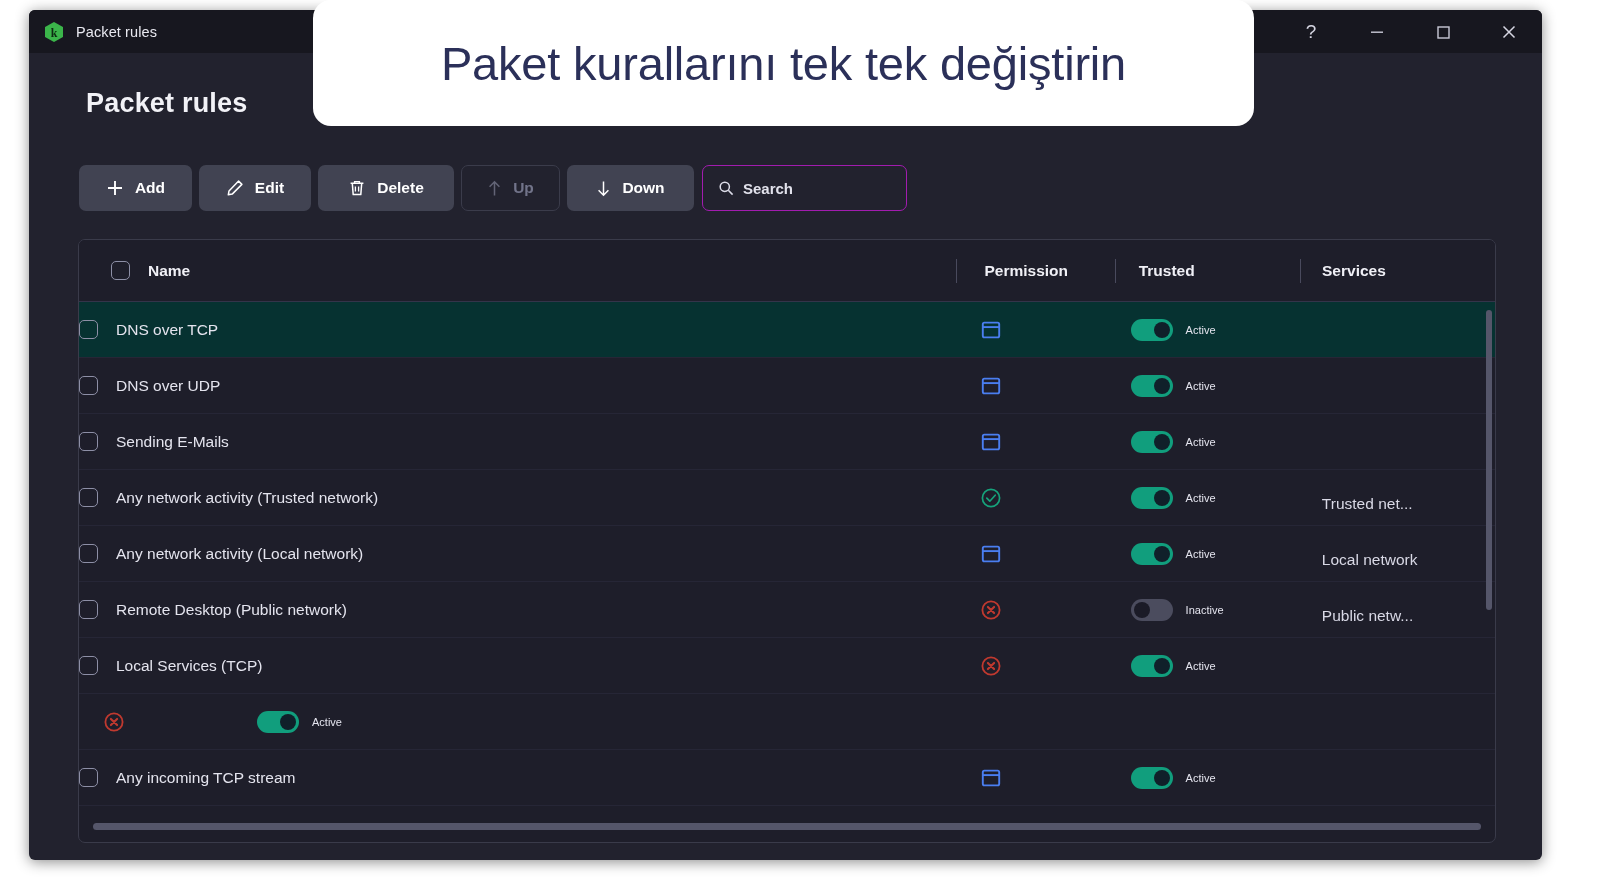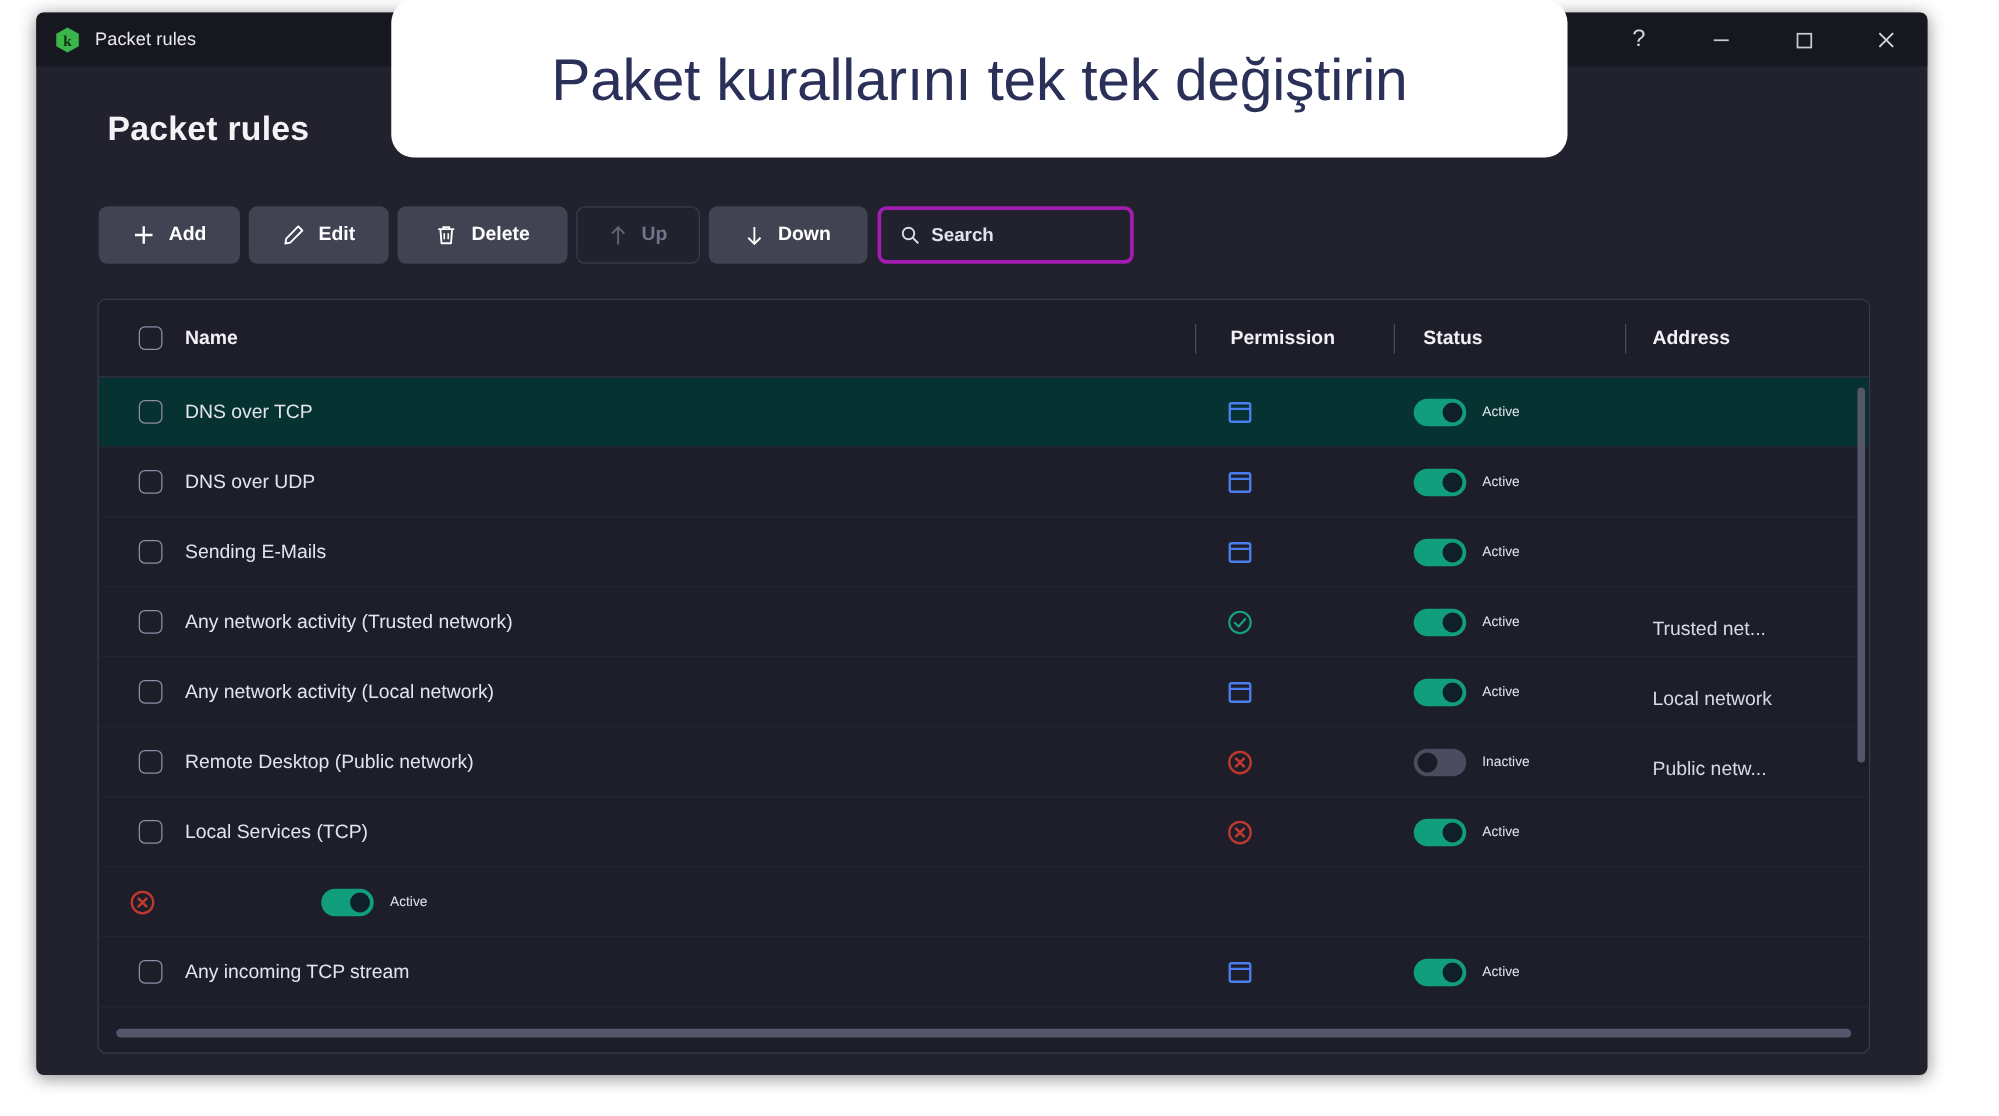--- a/index.html
+++ b/index.html
@@ -125,21 +125,21 @@
   .tbtn-add { min-width: 113px; }
   .tbtn-edit { min-width: 112px; }
   .tbtn-delete { min-width: 136px; }
   .tbtn-up { min-width: 99px; }
   .tbtn-down { min-width: 127px; }
 
   .searchbox {
     height: 46px;
     width: 205px;
     border-radius: 7px;
-    border: 3px solid #a21caf;
+    border: 1px solid #a21caf;
     background: transparent;
     display: flex;
     align-items: center;
     gap: 9px;
     padding: 0 15px;
     margin-left: 1px;
   }
   .searchbox svg { display: block; flex: none; }
   .search-input {
     background: transparent;
@@ -216,21 +216,20 @@
   .row {
     height: 56px;
     display: flex;
     align-items: center;
     border-bottom: 1px solid #262636;
     background: #1e1e2a;
   }
   .row.selected { background: #063231; }
   .c-name {
     width: 902px;
-    padding-left: 32px;
     display: flex;
     align-items: center;
     gap: 18px;
     color: #e4e4ee;
     font-size: 15.5px;
   }
   .c-perm {
     width: 162px;
     padding-left: 24px;
     display: flex;
@@ -426,24 +425,24 @@
 
       <div class="thead">
         <div class="th th-name">
           <span class="cbox"></span>
           <span>Name</span>
         </div>
         <div class="th th-perm th-divider">
           <span>Permission</span>
         </div>
         <div class="th th-status th-divider">
-          <span>Status</span>
+          <span>Trusted</span>
         </div>
         <div class="th th-addr th-divider">
-          <span>Address</span>
+          <span>Services</span>
         </div>
       </div>
 
       <div class="tbody" id="table-body">
         <div class="row selected">
             <div class="c-name">
               <span class="cbox"></span>
               <span>DNS over TCP</span>
             </div>
             <div class="c-perm">

